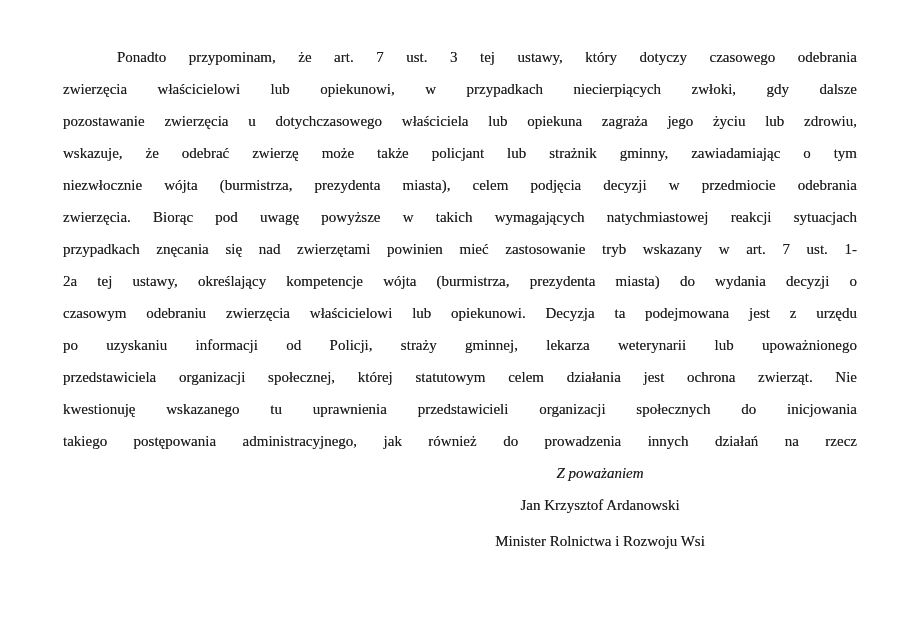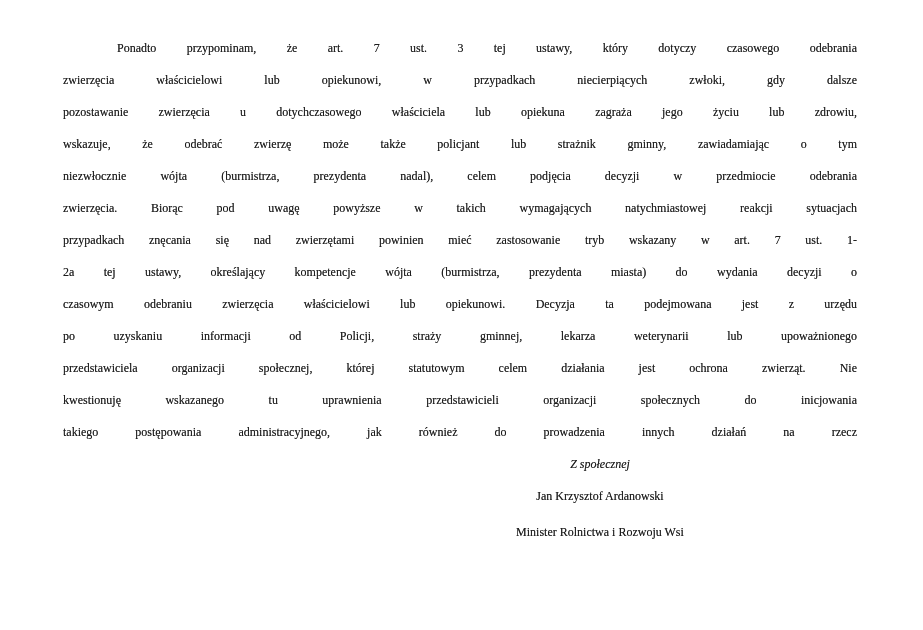--- a/index.html
+++ b/index.html
@@ -7,23 +7,23 @@
     margin: 0;
     padding: 0;
     background: #ffffff;
   }
   .page {
     position: relative;
     width: 923px;
     height: 630px;
     background: #ffffff;
     box-sizing: border-box;
-    padding: 32px 66px 0 63px;
+    padding: 41px 66px 0 63px;
     font-family: "Liberation Serif", "DejaVu Serif", serif;
-    font-size: 12px;
+    font-size: 15px;
     color: #1c1c1c;
     overflow: hidden;
     text-shadow: 0 0 0.5px rgba(0,0,0,0.55);
   }
   .body-paragraph {
     width: 100%;
   }
   .text-line {
     line-height: 32px;
     text-align: justify;
@@ -56,29 +56,29 @@
 </style>
 </head>
 <body>
 
 <div class="page">
   <div class="body-paragraph">
       <div class="text-line first-line">Ponadto przypominam, że art. 7 ust. 3 tej ustawy, który dotyczy czasowego odebrania</div>
       <div class="text-line">zwierzęcia właścicielowi lub opiekunowi, w przypadkach niecierpiących zwłoki, gdy dalsze</div>
       <div class="text-line">pozostawanie zwierzęcia u dotychczasowego właściciela lub opiekuna zagraża jego życiu lub zdrowiu,</div>
       <div class="text-line">wskazuje, że odebrać zwierzę może także policjant lub strażnik gminny, zawiadamiając o tym</div>
-      <div class="text-line">niezwłocznie wójta (burmistrza, prezydenta nadal), celem podjęcia decyzji w przedmiocie odebrania</div>
+      <div class="text-line">niezwłocznie wójta (burmistrza, prezydenta miasta), celem podjęcia decyzji w przedmiocie odebrania</div>
       <div class="text-line">zwierzęcia. Biorąc pod uwagę powyższe w takich wymagających natychmiastowej reakcji sytuacjach</div>
       <div class="text-line">przypadkach znęcania się nad zwierzętami powinien mieć zastosowanie tryb wskazany w art. 7 ust. 1-</div>
       <div class="text-line">2a tej ustawy, określający kompetencje wójta (burmistrza, prezydenta miasta) do wydania decyzji o</div>
       <div class="text-line">czasowym odebraniu zwierzęcia właścicielowi lub opiekunowi. Decyzja ta podejmowana jest z urzędu</div>
       <div class="text-line">po uzyskaniu informacji od Policji, straży gminnej, lekarza weterynarii lub upoważnionego</div>
       <div class="text-line">przedstawiciela organizacji społecznej, której statutowym celem działania jest ochrona zwierząt. Nie</div>
       <div class="text-line">kwestionuję wskazanego tu uprawnienia przedstawicieli organizacji społecznych do inicjowania</div>
       <div class="text-line">takiego postępowania administracyjnego, jak również do prowadzenia innych działań na rzecz</div>
     </div>
 
   <div class="closing">
-    <div class="valediction">Z społecznej</div>
+    <div class="valediction">Z poważaniem</div>
     <div class="signatory-name">Jan Krzysztof Ardanowski</div>
     <div class="signatory-title">Minister Rolnictwa i Rozwoju Wsi</div>
   </div>
 </div>
 
 </body></html>

